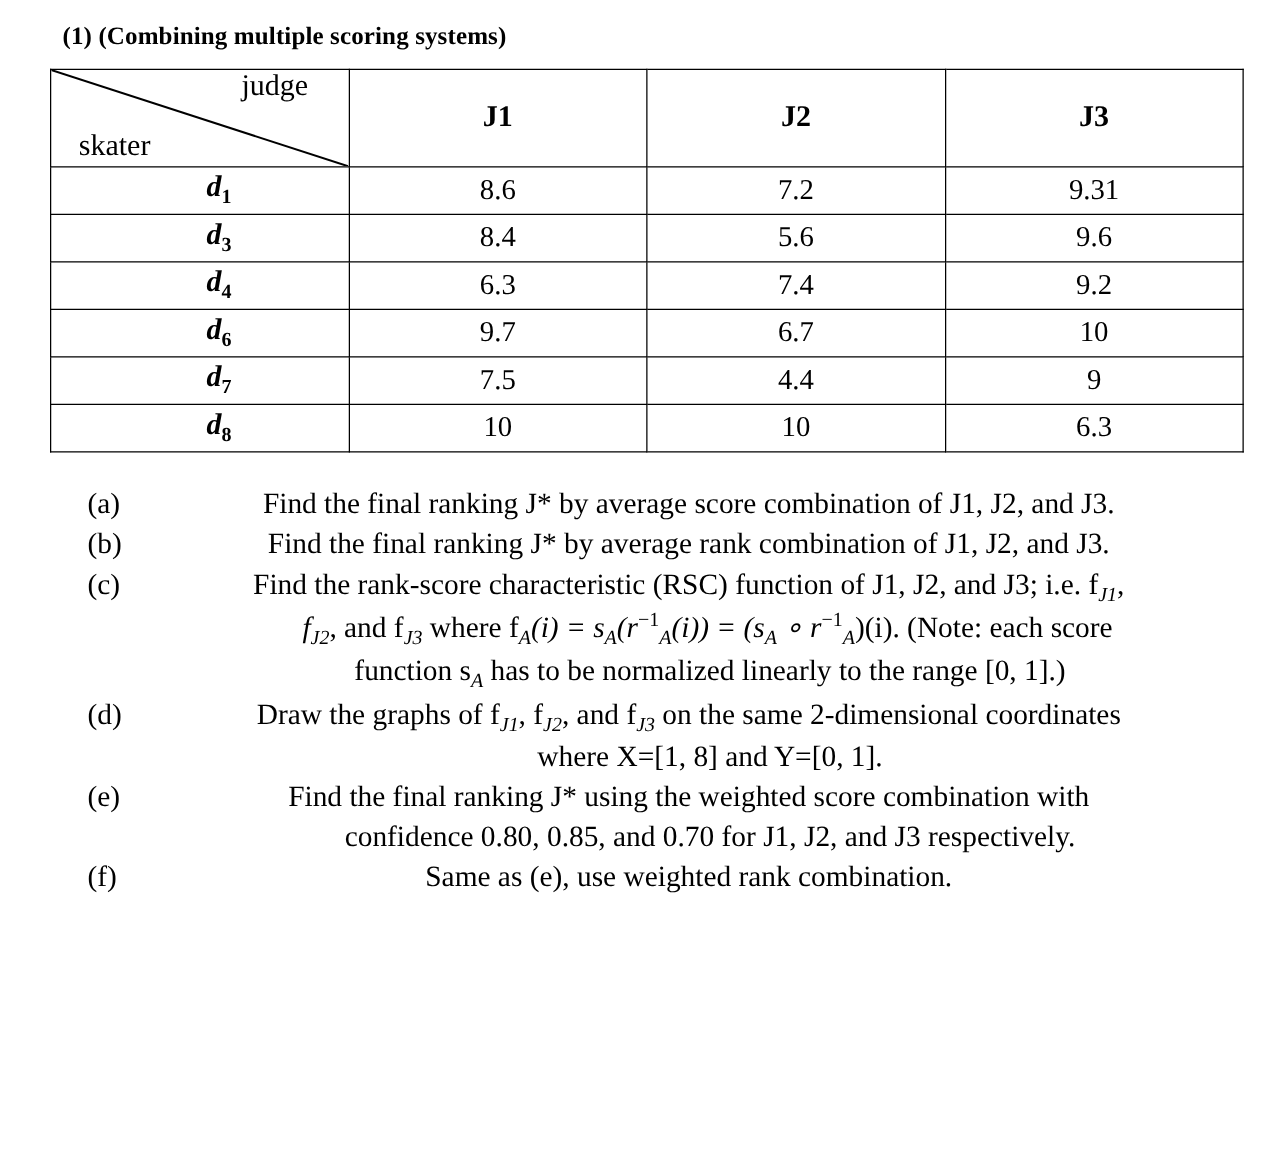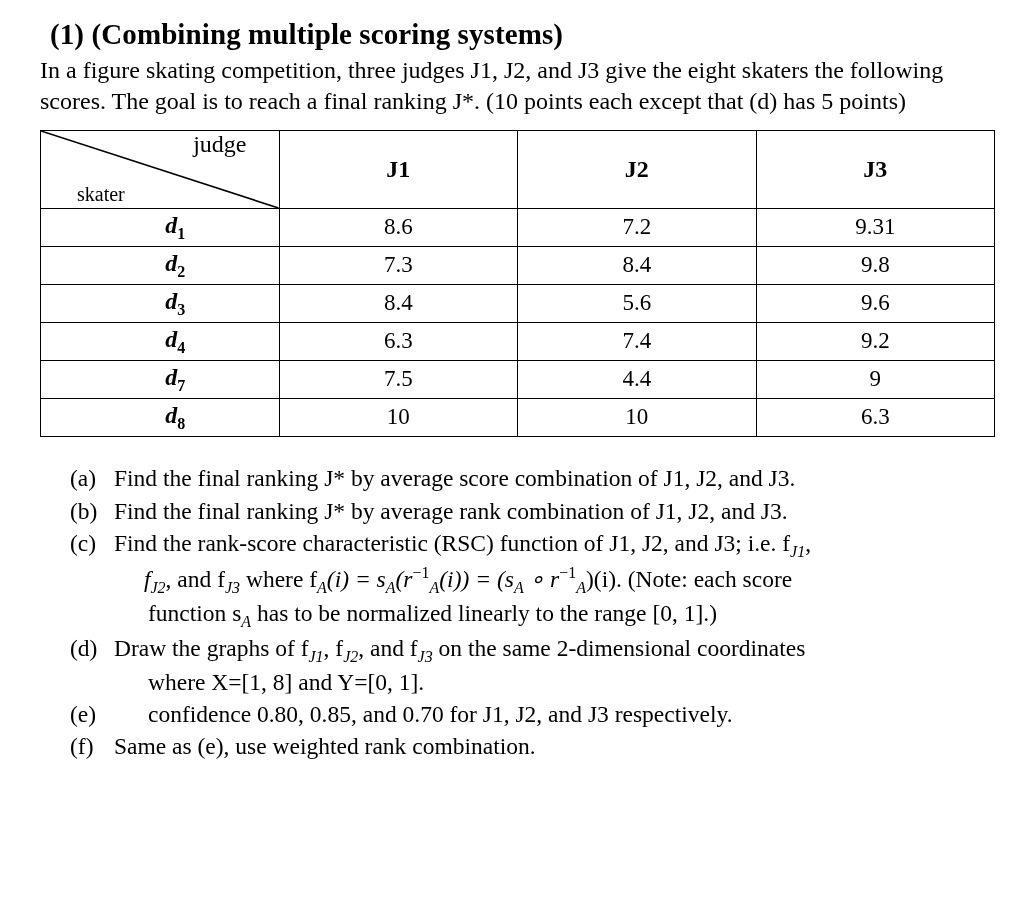--- a/index.html
+++ b/index.html
@@ -13,21 +13,21 @@
     font-family: "Liberation Serif", serif;
     color: #000000;
     position: relative;
     overflow: hidden;
   }
   .page {
     padding: 18px 36px 0 40px;
     box-sizing: border-box;
   }
   .q-title {
-    font-size: 29px;
+    font-size: 20px;
     font-weight: bold;
     margin: 0 0 4px 10px;
     letter-spacing: 0.1px;
   }
   .intro {
     font-size: 24px;
     line-height: 1.28;
     margin: 0 0 14px 0;
     max-width: 960px;
   }
@@ -65,24 +65,24 @@
   }
   .corner-cell .judge-lbl {
     position: absolute;
     right: 32px;
     top: 0;
     font-weight: normal;
     font-size: 24px;
   }
   .corner-cell .skater-lbl {
     position: absolute;
-    left: 36px;
+    left: 22px;
     bottom: 2px;
     font-weight: normal;
-    font-size: 20px;
+    font-size: 24px;
   }
   .skater-name {
     font-weight: bold;
     font-style: italic;
     font-size: 24px;
     margin-left: 31px;
   }
   .skater-name sub {
     font-size: 16px;
     font-style: normal;
@@ -99,38 +99,38 @@
     align-items: flex-start;
     margin-bottom: 1px;
   }
   .part-label {
     width: 44px;
     flex: 0 0 44px;
     text-align: left;
   }
   .part-text {
     flex: 1 1 auto;
+    text-align: center;
   }
   .ital { font-style: italic; }
   .mi { font-style: italic; font-family: "Liberation Serif", serif; }
   sub.s { font-size: 0.68em; font-style: italic; }
   sup.s { font-size: 0.68em; }
   .indent { display: block; margin-left: 34px; }
 </style>
 </head>
 <body>
 
 <div class="page">
 
   <div class="q-title">
     <span>(1)</span>
     <span>(Combining multiple scoring systems)</span>
   </div>
 
-  <p class="intro">In a figure skating competition, three judges J1, J2, and J3 give the eight skaters the following scores. The goal is to reach a final ranking J*. (10 points each except that (d) has 5 points)</p>
 
   <table class="scores">
     <thead>
       <tr>
         <th class="corner-cell">
           <span class="diag">
             <svg width="100%" height="100%" viewBox="0 0 240 72" preserveAspectRatio="none">
               <line x1="0" y1="0" x2="240" y2="72" stroke="#000" stroke-width="1.5"></line>
             </svg>
           </span>
@@ -143,36 +143,36 @@
       </tr>
     </thead>
     <tbody>
       <tr>
         <td><span class="skater-name"><span>d</span><sub>1</sub></span></td>
         <td>8.6</td>
         <td>7.2</td>
         <td>9.31</td>
       </tr>
       <tr>
-        <td><span class="skater-name"><span>d</span><sub>2</sub></span></td>
-        <td>7.3</td>
-        <td>8.4</td>
-        <td>9.8</td>
-      </tr>
-      <tr>
         <td><span class="skater-name"><span>d</span><sub>3</sub></span></td>
         <td>8.4</td>
         <td>5.6</td>
         <td>9.6</td>
       </tr>
       <tr>
         <td><span class="skater-name"><span>d</span><sub>4</sub></span></td>
         <td>6.3</td>
         <td>7.4</td>
         <td>9.2</td>
+      </tr>
+      <tr>
+        <td><span class="skater-name"><span>d</span><sub>6</sub></span></td>
+        <td>9.7</td>
+        <td>6.7</td>
+        <td>10</td>
       </tr>
       <tr>
         <td><span class="skater-name"><span>d</span><sub>7</sub></span></td>
         <td>7.5</td>
         <td>4.4</td>
         <td>9</td>
       </tr>
       <tr>
         <td><span class="skater-name"><span>d</span><sub>8</sub></span></td>
         <td>10</td>
@@ -207,20 +207,21 @@
       <div class="part-label">(d)</div>
       <div class="part-text">
         <span>Draw the graphs of  f</span><sub class="s">J1</sub><span>, f</span><sub class="s">J2</sub><span>, and f</span><sub class="s">J3</sub><span> on the same 2-dimensional coordinates</span>
         <span class="indent">where X=[1, 8] and Y=[0, 1].</span>
       </div>
     </div>
 
     <div class="part">
       <div class="part-label">(e)</div>
       <div class="part-text">
+        <span>Find the final ranking J* using the weighted score combination with</span>
         <span class="indent">confidence 0.80, 0.85, and 0.70 for J1, J2, and J3 respectively.</span>
       </div>
     </div>
 
     <div class="part">
       <div class="part-label">(f)</div>
       <div class="part-text">Same as (e), use weighted rank combination.</div>
     </div>
 
   </div>

